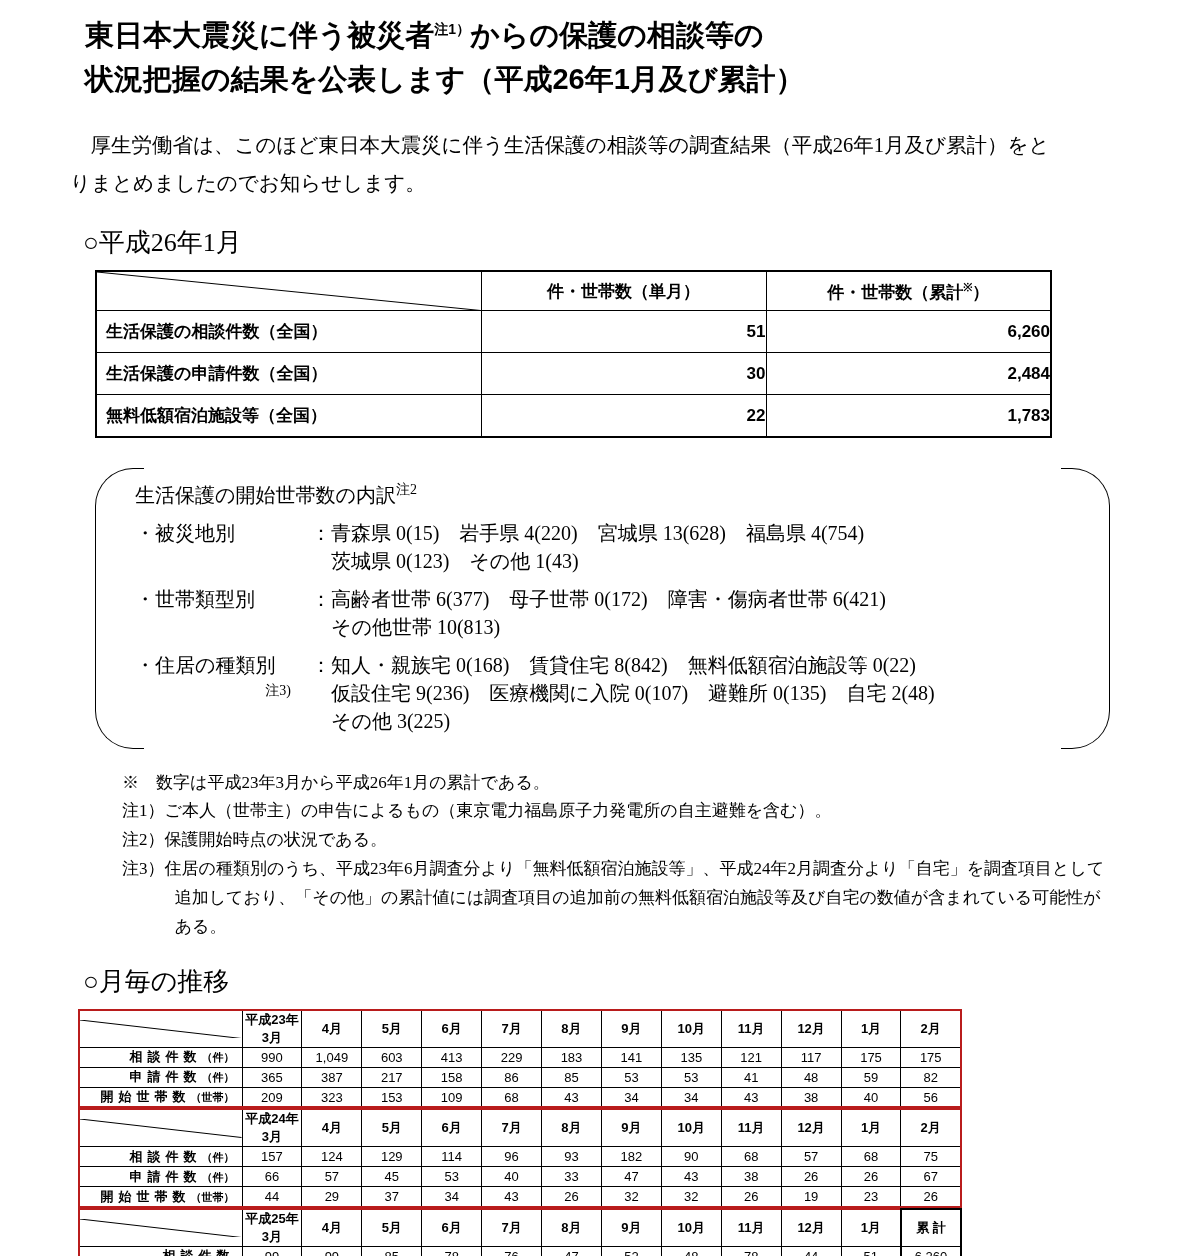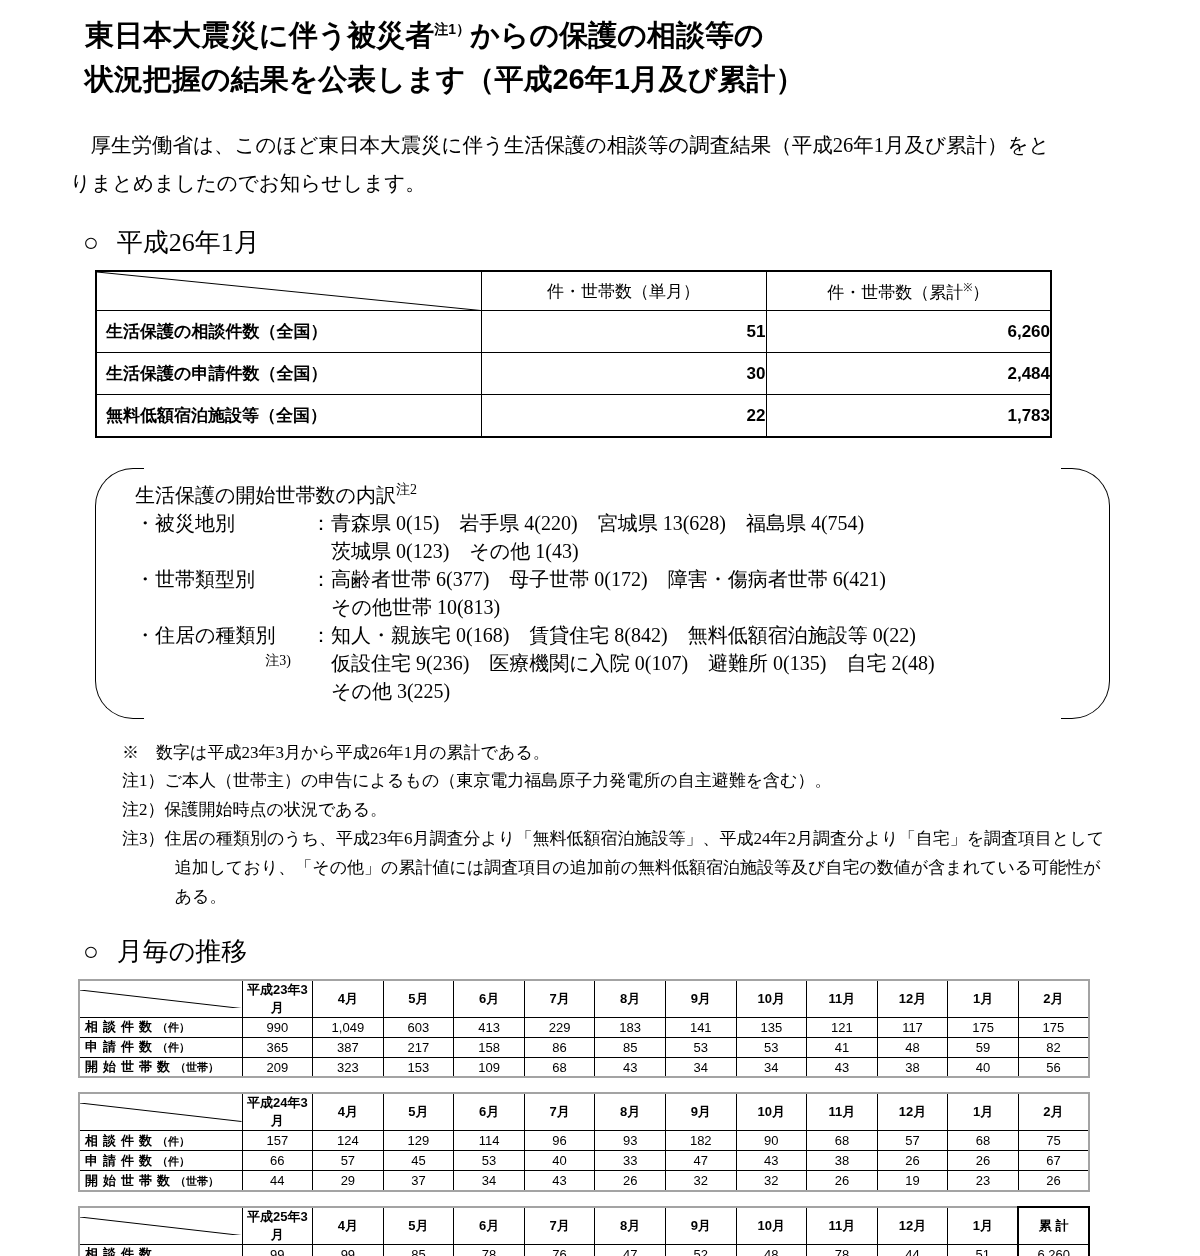--- a/index.html
+++ b/index.html
@@ -7,62 +7,62 @@
   body { width:1200px; min-height:1256px; color:#000; font-family:"Liberation Serif", serif; }
   .page { padding:14px 70px 16px 70px; }
 
   .title { margin-left:15px; font-family:"Liberation Sans", sans-serif; font-weight:bold; font-size:29px; line-height:1.5; }
   .tline { display:block; }
   .tsup { font-size:14px; vertical-align:super; font-weight:bold; }
 
   .intro { margin-top:26px; font-size:20.5px; line-height:1.85; max-width:1000px; }
 
   .sec-heading { margin:22px 0 10px 13px; font-size:26px; }
-  .sec-heading .sec-text { margin-left:18px; }
+  .sec-heading .sec-text { }
 
   
   .stable { border-collapse:collapse; table-layout:fixed; width:955px; margin:8px 0 0 25px;
             font-family:"Liberation Sans", sans-serif; border:2px solid #000; }
   .stable td { border:1px solid #000; vertical-align:middle; }
   .stable col.c0 { width:385px; }
   .stable col.c1 { width:285px; }
   .stable col.c2 { width:285px; }
-  .sth { height:40px; font-weight:normal; font-size:17px; text-align:center; }
+  .sth { height:40px; font-weight:bold; font-size:17px; text-align:center; }
   .sth sup { font-size:11px; }
   .slabel { height:42px; font-weight:bold; font-size:17px; padding-left:9px; text-align:left; }
   .snum { text-align:right; font-weight:bold; font-size:17px; }
   .dcell { padding:0; }
   .dcell svg { display:block; width:100%; height:100%; }
 
   
   .bracket { position:relative; margin:30px 20px 0 25px; padding:12px 74px 14px 40px; }
   .bracket::before, .bracket::after { content:""; position:absolute; top:0; bottom:0; width:48px; border:1.5px solid #000; }
   .bracket::before { left:0; border-right:none; border-radius:38px 0 0 38px; }
   .bracket::after  { right:0; border-left:none;  border-radius:0 38px 38px 0; }
   .bd-title { font-size:20px; line-height:1.4; }
   .bd-sup { font-size:14px; vertical-align:super; }
-  .bd-row { display:flex; margin-top:0; font-size:20px; line-height:1.4; }
+  .bd-row { display:flex; margin-top:10px; font-size:20px; line-height:1.4; }
   .bd-label { width:176px; flex:none; }
   .bd-note { display:block; font-size:14px; text-align:right; padding-right:20px; margin-top:2px; }
   .bd-content { flex:1; }
   .bd-line.cont { padding-left:1em; }
 
   
   .notes { margin:20px 0 0 52px; font-size:17px; line-height:1.7; max-width:985px; }
   .note { padding-left:3.1em; text-indent:-3.1em; }
 
   
   .mwrap { margin:10px 0 0 8px; }
-  .mtable { border-collapse:collapse; table-layout:fixed; width:1012px; border:2px solid #a3a3a3;
-            font-family:"Liberation Sans", sans-serif; margin-bottom:14px; }
+  .mtable { border-collapse:collapse; table-layout:fixed; width:884px; border:2px solid #b91c1c;
+            font-family:"Liberation Sans", sans-serif; margin-bottom:0; }
   .mtable col.mc0 { width:163px; }
   .mcell { border:1px solid #000; height:20px; font-size:13px; text-align:center; vertical-align:middle; padding:0; }
   .mhead { font-weight:bold; }
   .mlabel { text-align:left; }
-  .mlwrap { display:flex; justify-content:flex-start; align-items:baseline; padding:0 7px 0 5px; }
+  .mlwrap { display:flex; justify-content:flex-end; align-items:baseline; padding:0 7px 0 5px; }
   .mlab { font-weight:bold; letter-spacing:5px; white-space:nowrap; }
   .munit { font-weight:bold; font-size:11px; white-space:nowrap; }
   .emph { border-left:2px solid #000; border-right:2px solid #000; }
   .etop { border-top:2px solid #000; }
 </style>
 </head>
 <body>
 
 <div class="page">
 

